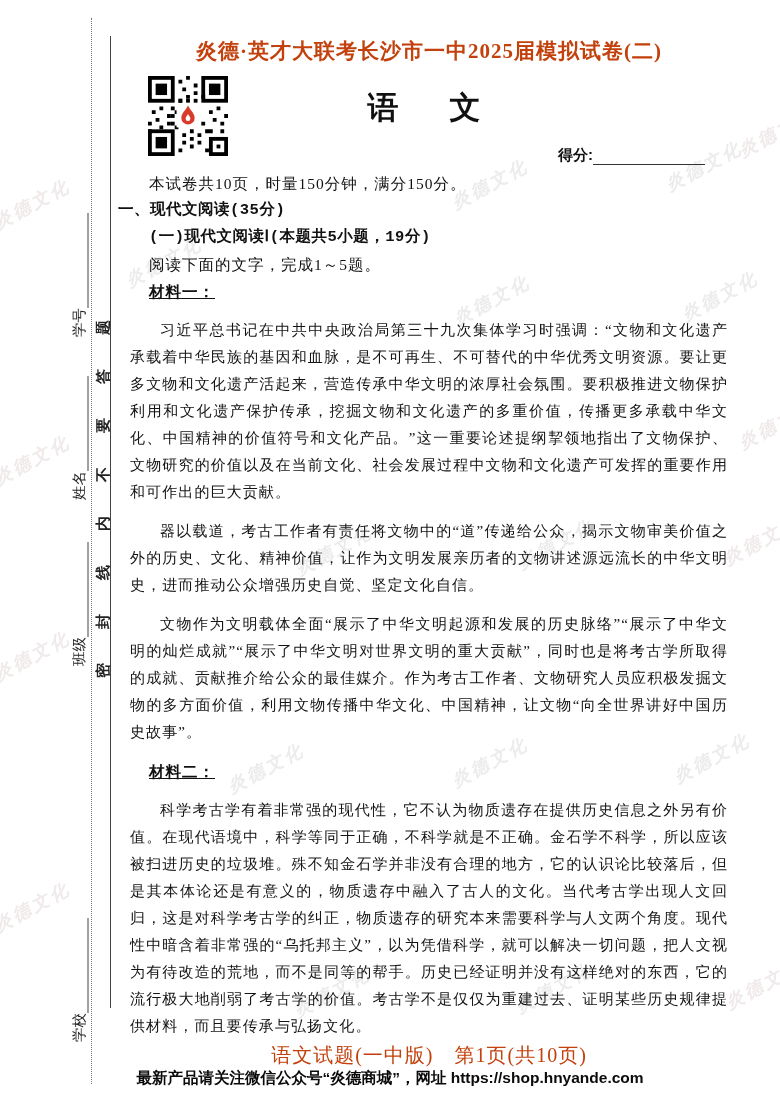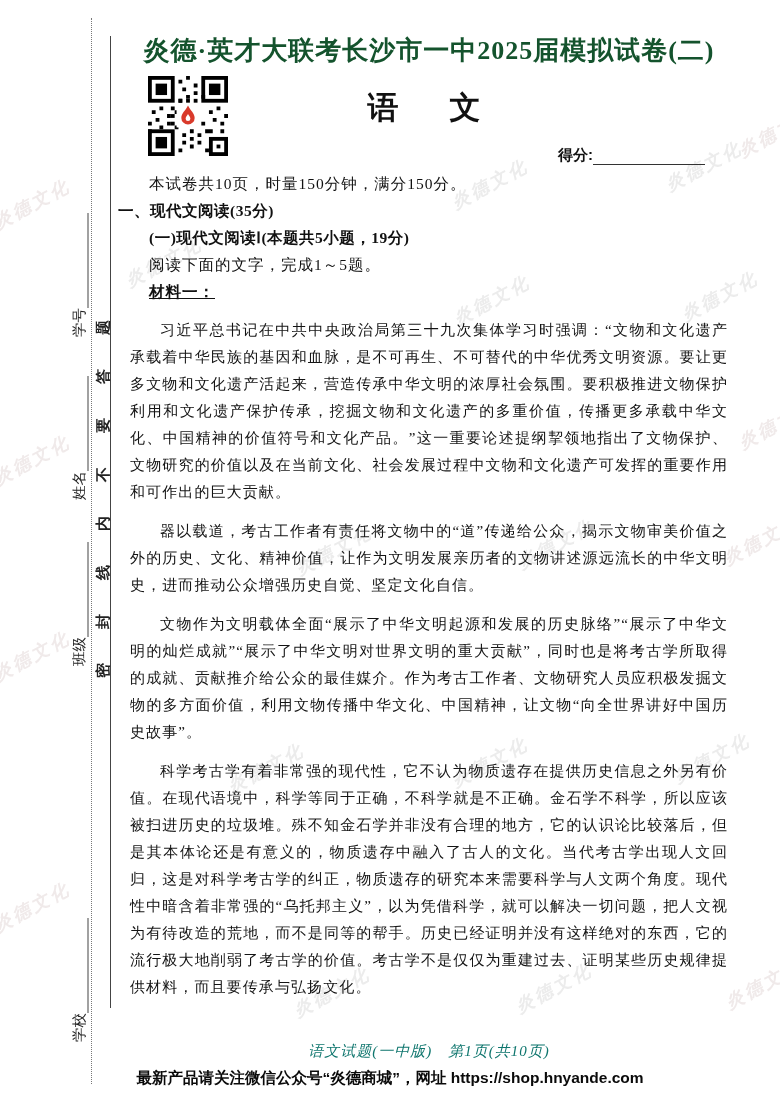--- a/index.html
+++ b/index.html
@@ -32,44 +32,44 @@
     transform:translate(-50%,-50%) rotate(-90deg); font-size:14.5px; color:#222;}
   .mfield .blank{display:inline-block; width:95px; border-bottom:1px solid #444;
     height:14px; vertical-align:bottom;}
   .f-id{top:275px}.f-name{top:438px}.f-class{top:604px}.f-school{top:980px}
   .seal-text{position:absolute; left:103px; top:482px; white-space:nowrap;
     transform:translate(-50%,-50%) rotate(-90deg);
     font-size:15px; font-weight:bold; letter-spacing:34px; color:#222;
     font-family:"Liberation Sans","DejaVu Sans",sans-serif;}
   
   .content{position:absolute; left:118px; top:36px; width:622px;}
-  .exam-title{text-align:center; font-size:26px; font-weight:bold; color:#14532d;
+  .exam-title{text-align:center; font-size:21px; font-weight:bold; color:#c2410c;
     letter-spacing:1px; line-height:30px; font-family:"Liberation Serif","DejaVu Serif",serif;}
   .subject-title{text-align:center; font-size:31px; font-weight:bold;
     letter-spacing:10px; margin-top:20px; line-height:44px;
     font-family:"Liberation Sans","DejaVu Sans",sans-serif;}
   .qr{position:absolute; left:30px; top:40px;}
   .score-row{margin-top:16px; margin-left:440px; height:24px;
     font-family:"Liberation Sans","DejaVu Sans",sans-serif;}
   .score-row .score-label{font-weight:bold; font-size:15px;margin-top:9px;}
   .score-row .score-blank{display:inline-block; width:112px; height:16px;
     border-bottom:1px solid #333; vertical-align:bottom;}
   .line{line-height:27px; font-size:15.5px; letter-spacing:1px;}
   .intro{text-indent:2em;}
-  .hd{font-weight:bold; font-family:Liberation Serif, serif;
+  .hd{font-weight:bold; font-family:Liberation Mono, monospace;
     font-size:15.5px; letter-spacing:0.5px;}
   .ind{padding-left:2em;}
   .mat-label{font-weight:bold; font-family:"Liberation Sans","DejaVu Sans",sans-serif;text-decoration:underline;}
   .para{margin:12px; font-size:15px; letter-spacing:1.1px; line-height:27px;
     text-align:justify; text-indent:2em; color:#141414;}
   .attribution{margin:0; font-size:15px; letter-spacing:1px; line-height:26.5px;
     text-align:right;}
   
   .page-footer{position:absolute; left:118px; width:622px; top:1042px;
-    text-align:center; font-size:15px; letter-spacing:1px; color:#0f766e;font-style:italic;}
+    text-align:center; font-size:20px; letter-spacing:1px; color:#c2410c;}
   .promo-footer{position:absolute; left:0; width:780px; top:1068px;
     text-align:center; font-size:15.5px; font-weight:bold; color:#0a0a0a;
     font-family:"Liberation Sans","DejaVu Sans",sans-serif;}
 </style>
 </head>
 <body>
 
 <div class="page">
 
   <div class="wm wm1">炎德文化</div>
@@ -155,19 +155,20 @@
 
     <div class="line hd">一、现代文阅读(35分)</div>
     <div class="line hd ind">(一)现代文阅读Ⅰ(本题共5小题，19分)</div>
     <div class="line ind">阅读下面的文字，完成1～5题。</div>
 
     <div class="line mat-label ind">材料一：</div>
     <p class="para">习近平总书记在中共中央政治局第三十九次集体学习时强调：“文物和文化遗产承载着中华民族的基因和血脉，是不可再生、不可替代的中华优秀文明资源。要让更多文物和文化遗产活起来，营造传承中华文明的浓厚社会氛围。要积极推进文物保护利用和文化遗产保护传承，挖掘文物和文化遗产的多重价值，传播更多承载中华文化、中国精神的价值符号和文化产品。”这一重要论述提纲挈领地指出了文物保护、文物研究的价值以及在当前文化、社会发展过程中文物和文化遗产可发挥的重要作用和可作出的巨大贡献。</p>
     <p class="para">器以载道，考古工作者有责任将文物中的“道”传递给公众，揭示文物审美价值之外的历史、文化、精神价值，让作为文明发展亲历者的文物讲述源远流长的中华文明史，进而推动公众增强历史自觉、坚定文化自信。</p>
     <p class="para">文物作为文明载体全面“展示了中华文明起源和发展的历史脉络”“展示了中华文明的灿烂成就”“展示了中华文明对世界文明的重大贡献”，同时也是将考古学所取得的成就、贡献推介给公众的最佳媒介。作为考古工作者、文物研究人员应积极发掘文物的多方面价值，利用文物传播中华文化、中国精神，让文物“向全世界讲好中国历史故事”。</p>
 
+    <div class="line mat-label ind">材料二：</div>
     <p class="para">科学考古学有着非常强的现代性，它不认为物质遗存在提供历史信息之外另有价值。在现代语境中，科学等同于正确，不科学就是不正确。金石学不科学，所以应该被扫进历史的垃圾堆。殊不知金石学并非没有合理的地方，它的认识论比较落后，但是其本体论还是有意义的，物质遗存中融入了古人的文化。当代考古学出现人文回归，这是对科学考古学的纠正，物质遗存的研究本来需要科学与人文两个角度。现代性中暗含着非常强的“乌托邦主义”，以为凭借科学，就可以解决一切问题，把人文视为有待改造的荒地，而不是同等的帮手。历史已经证明并没有这样绝对的东西，它的流行极大地削弱了考古学的价值。考古学不是仅仅为重建过去、证明某些历史规律提供材料，而且要传承与弘扬文化。</p>
   </div>
 
   <div class="page-footer">语文试题(一中版)　第1页(共10页)</div>
   <div class="promo-footer">最新产品请关注微信公众号“炎德商城”，网址 https://shop.hnyande.com</div>
 
 </div>
 
 </body></html>

